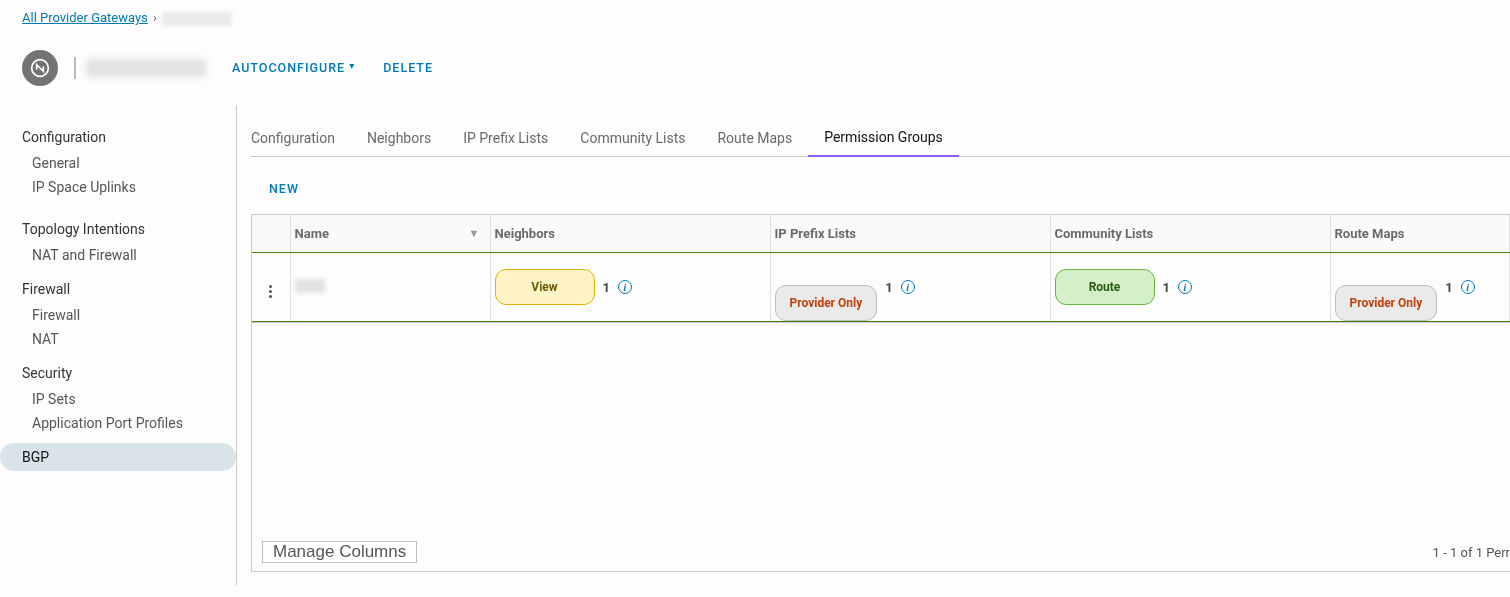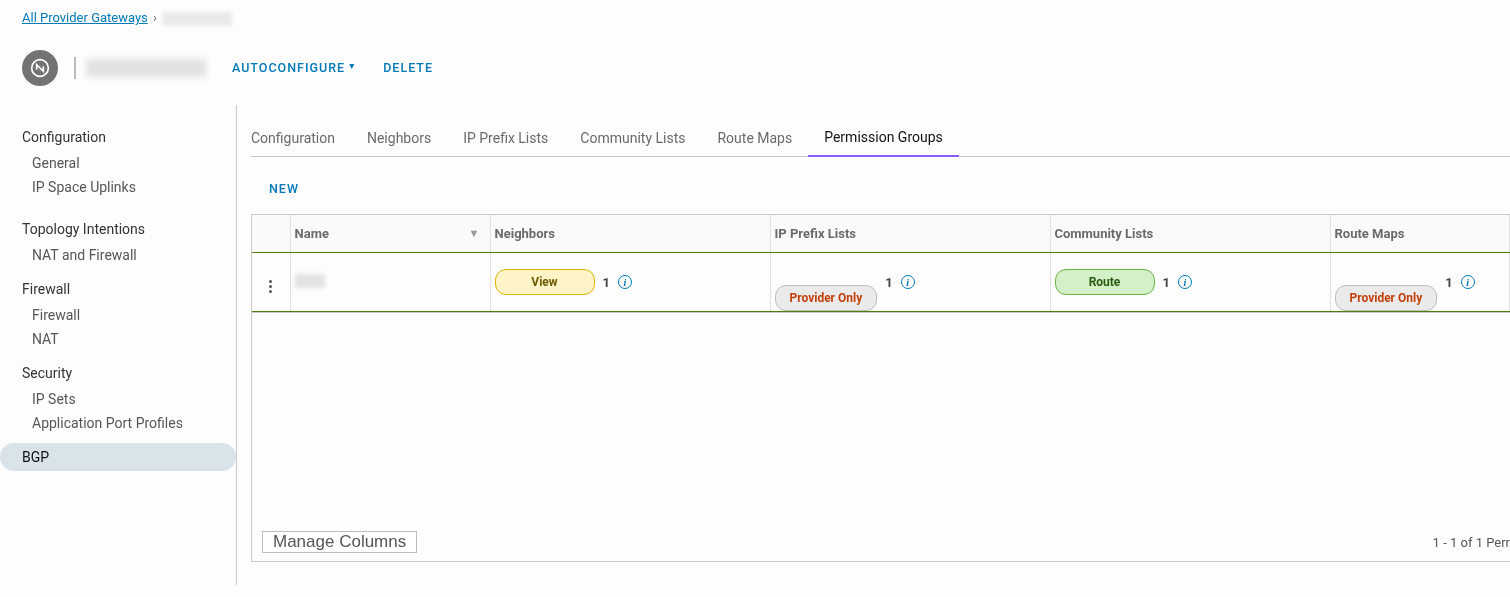--- a/index.html
+++ b/index.html
@@ -135,21 +135,21 @@
   .menu-dots { cursor: pointer; display: inline-flex; flex-direction: column; gap: 2px; align-items: center; width:100%; justify-content:center; }
   .menu-dots span { width: 3px; height: 3px; background: #555; border-radius: 50%; }
 
   .blurcell {
     display:inline-block; width: 30px; height: 14px; background:#ccc;
     filter: blur(2px); opacity:.55;
   }
 
   .badge {
     display: inline-flex; align-items:center; justify-content:center;
-    min-width: 100px; height: 26px;
+    min-width: 100px; height: 36px;
     border-radius: 11px; padding: 0 14px;
     font-size: 12px; color: #444;
     border: 1px solid transparent;
   }
   .badge-yellow { background: #fff3c8; border-color: #e0b400; color: #6b5a00; }
   .badge-grey   { background: #eaeaea; border-color: #bdbdbd; color: #c2410c; margin-top: 32px; }
   .badge-green  { background: #d4f0c8; border-color: #6db33f; color: #2a5a12; }
 
   .cell-val { display:inline-flex; align-items:center; gap:8px; }
   .count { color:#444; }

